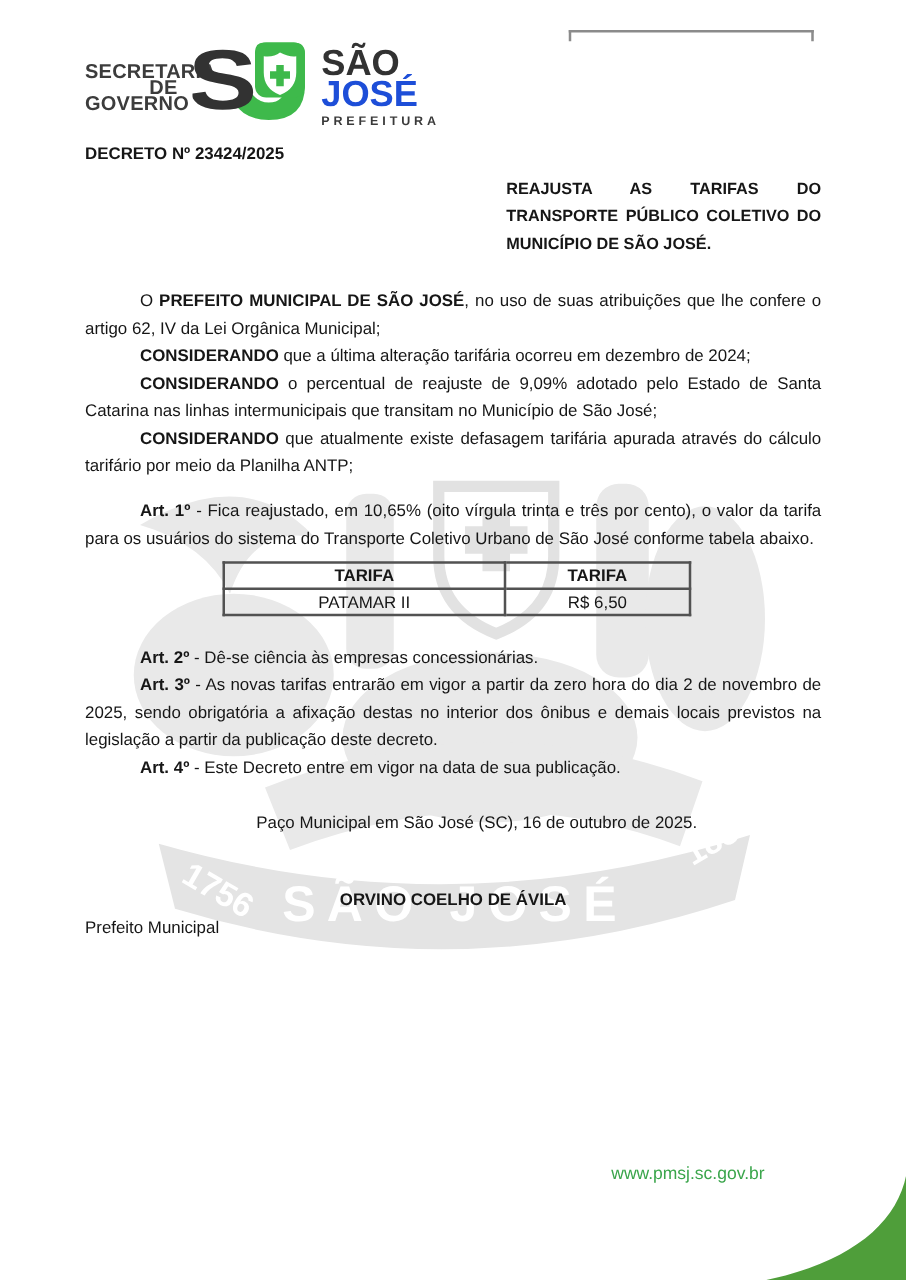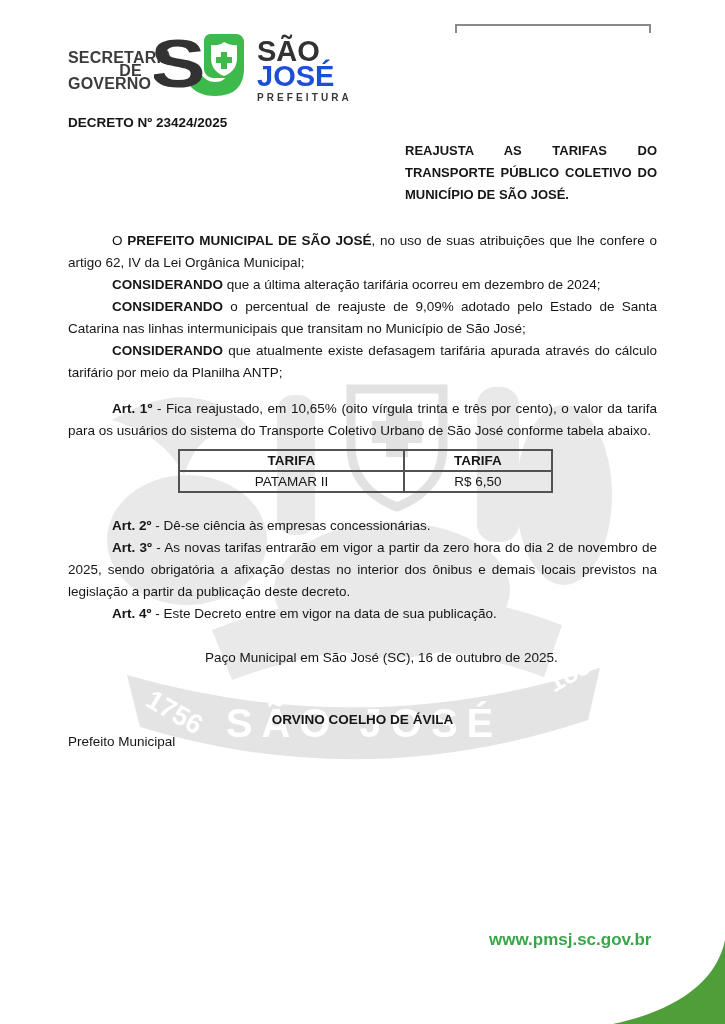--- a/index.html
+++ b/index.html
@@ -34,22 +34,22 @@
   table.tariff th,table.tariff td{border:2px solid #525252;text-align:center;padding:0;
     line-height:19px;height:19px;font-size:13.5px;}
   table.tariff th{font-weight:bold;}
   .date-line{margin-top:22px;text-indent:137px;text-align:left;}
   .sig-name{margin-top:40px;text-align:center;font-weight:bold;}
   .sig-title{text-align:left;}
   
   .footer-left{position:absolute;left:68px;top:926px;z-index:1;font-size:12.8px;line-height:22px;}
   .footer-org{font-weight:bold;font-size:13px;}
   .footer-phone{margin-top:6px;}
-  .website{position:absolute;left:489px;top:930px;z-index:1;color:#3aa54b;font-weight:bold;
-    font-size:17px;text-decoration:none;}
+  .website{position:absolute;left:489px;top:930px;z-index:1;color:#3aa54b;font-weight:normal;
+    font-size:14px;text-decoration:none;}
   .swoosh{position:absolute;right:0;bottom:0;z-index:0;display:block;}
 </style>
 </head>
 <body>
 
 <div class="page">
 
   <svg class="watermark" width="540" height="390" viewBox="0 0 540 390" aria-hidden="true">
     <g fill="#e9e9e9">
       <path d="M20,45 Q105,-5 160,55 Q110,45 92,100 Q72,60 20,45 Z"></path>

